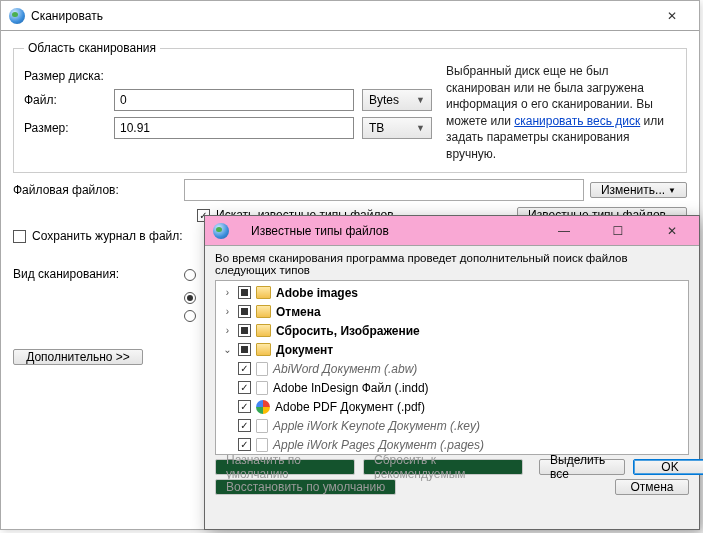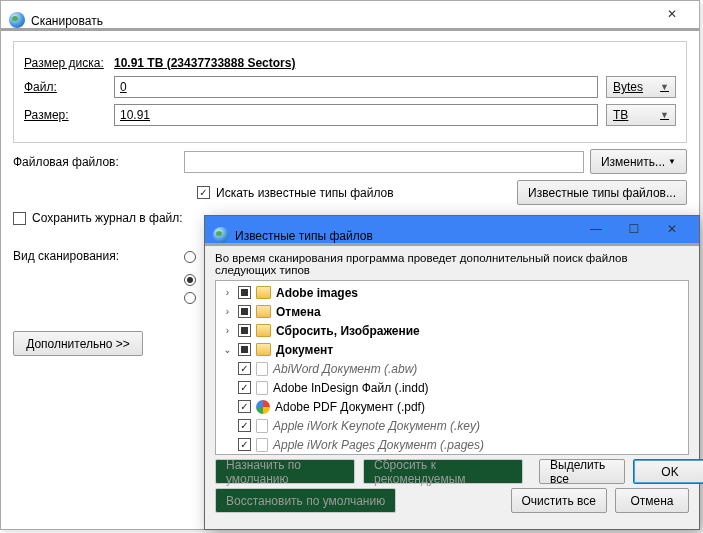--- a/index.html
+++ b/index.html
@@ -2,38 +2,38 @@
 <html><head>
 <meta charset="utf-8">
 <style>
 * { box-sizing: border-box; margin: 0; padding: 0; font-family: "Segoe UI", Tahoma, sans-serif; font-size: 12px; }
 body { background: #fff; position: relative; width: 703px; height: 533px; overflow: hidden; }
 
 .window { position: absolute; background: #fff; border: 1px solid #aaa; box-shadow: 2px 2px 8px rgba(0,0,0,.15); }
 .win-main { left: 0; top: 0; width: 700px; height: 530px; }
 .win-child { left: 204px; top: 215px; width: 496px; height: 315px; background:#f0f0f0; border:1px solid #666; box-shadow: 4px 4px 16px rgba(0,0,0,.3);}
 
-.titlebar { display:flex; align-items:flex-end; height:30px; padding: 0 8px; border-bottom: 3px solid #a3a3a3; background:#fff;}
+.titlebar { display:flex; align-items:center; height:30px; padding: 0 8px; border-bottom: 1px solid #a3a3a3; background:#fff;}
 .titlebar .icon { width:16px; height:16px; margin-right:6px; display:flex; align-items:center; justify-content:center;}
 .titlebar .title { flex:1; }
 .titlebar .sysbtn { width:38px; height:28px; display:flex; align-items:center; justify-content:center; color:#333;}
 
 fieldset { border:1px solid #ccc; margin: 10px 12px 6px 12px; padding: 8px 10px 10px 10px; }
 legend { padding: 0 4px; }
 
 .row { display:flex; align-items:center; margin: 6px 0; gap:8px;}
 .lbl { width: 82px; }
 .input-text { flex:1; border:1px solid #888; background:#fff; padding:3px 5px; height:22px;}
 .dropdown { width:70px; height:22px; border:1px solid #999; background:linear-gradient(#f8f8f8,#e6e6e6); display:flex; align-items:center; justify-content:space-between; padding:0 6px;}
 .dropdown .arrow { font-size:9px; color:#555;}
 
 .side-text { width: 230px; font-size:11.5px; color:#222; line-height:1.35;}
 .link { color:#0645cc; text-decoration: underline; }
 
-.btn { border:1px solid #999; background:linear-gradient(#f6f6f6,#e4e4e4); padding:3px 10px; height:25px; display:inline-flex; align-items:center; justify-content:center; min-width:60px; border-radius:2px;}
+.btn { border:1px solid #999; background:linear-gradient(#f6f6f6,#e4e4e4); padding:3px 10px; height:16px; display:inline-flex; align-items:center; justify-content:center; min-width:60px; border-radius:2px;}
 .btn-wide { min-width:150px; }
 .btn-disabled { color:#9a9a9a; border-color:#c8c8c8; background:#14532d;}
 .btn-default { border:1px solid #0078d7; box-shadow: inset 0 0 0 1px #4ca0e0;}
 
 .field-row { display:flex; align-items:center; margin: 6px 12px; gap:6px;}
 .long-input { flex:1; border:1px solid #aaa; background:#fff; height:22px; padding:2px 5px;}
 
 .checkbox { width:13px; height:13px; border:1px solid #555; background:#fff; display:inline-flex; align-items:center; justify-content:center; font-size:10px; color:#222;}
 .checkbox.checked::after { content:"✓"; }
 .checkbox.mixed { background:#fff;}
@@ -66,43 +66,46 @@
 <div class="window win-main">
   <div class="titlebar">
     <span class="icon">
         <span class="globe-icon"></span>
       </span>
     <span class="title">Сканировать</span>
     <span class="sysbtn">✕</span>
   </div>
 
   <fieldset>
-    <div style="display:flex; gap:14px;text-decoration:underline;">
+    <legend>Область сканирования</legend>
+    <div style="display:flex; gap:14px;">
       <div style="flex:1;">
         <div class="row">
           <span class="lbl">Размер диска:</span>
-          <b>10.91 TB (23437733888 Sectors)</b>
         </div>
         <div class="row">
           <span class="lbl">Файл:</span>
           <input class="input-text" value="0" style="">
           <span class="dropdown">
               <span>Bytes</span>
               <span class="arrow">▼</span>
             </span>
         </div>
         <div class="row">
           <span class="lbl">Размер:</span>
           <input class="input-text" value="10.91" style="">
           <span class="dropdown">
               <span>ТВ</span>
               <span class="arrow">▼</span>
             </span>
         </div>
       </div>
+      <div class="side-text">
+        <span>Выбранный диск еще не был сканирован или не была загружена информация о его сканировании. Вы можете или </span><a class="link">сканировать весь диск</a><span> или задать параметры сканирования вручную.</span>
+      </div>
     </div>
   </fieldset>
 
   <div class="field-row">
     <span style="width:165px">Файловая файлов:</span>
     <span class="long-input"></span>
     <span class="btn">
         <span>Изменить...</span> 
         <span style="font-size:8px;margin-left:3px">▼</span>
       </span>
@@ -127,21 +130,21 @@
       <div style="margin:6px 0"><span class="radio"></span></div>
     </div>
   </div>
 
   <div class="field-row" style="margin-top:18px;">
     <span class="btn" style="min-width:130px">Дополнительно &gt;&gt;</span>
   </div>
 </div>
 
 <div class="window win-child">
-  <div class="titlebar" style="background:#3b82f6;">
+  <div class="titlebar" style="background:#f9a8d4;gap:16px;">
     <span class="icon">
         <span class="globe-icon"></span>
       </span>
     <span class="title">Известные типы файлов</span>
     <span class="sysbtn">―</span>
     <span class="sysbtn">☐</span>
     <span class="sysbtn">✕</span>
   </div>
 
   <div class="child-desc">Во время сканирования программа проведет дополнительный поиск файлов следующих типов</div>
@@ -209,16 +212,15 @@
   <div class="child-btnrow">
     <span class="btn btn-disabled" style="min-width:140px">Назначить по умолчанию</span>
     <span class="btn btn-disabled" style="min-width:160px">Сбросить к рекомендуемым</span>
     <span class="spacer"></span>
     <span class="btn" style="min-width:86px">Выделить все</span>
     <span class="btn btn-default" style="min-width:74px">OK</span>
   </div>
   <div class="child-btnrow">
     <span class="btn btn-disabled" style="min-width:160px">Восстановить по умолчанию</span>
     <span class="spacer"></span>
-    <span class="btn" style="min-width:86px">Очистить все</span>
     <span class="btn" style="min-width:74px">Отмена</span>
   </div>
 </div>
 
 </body></html>

